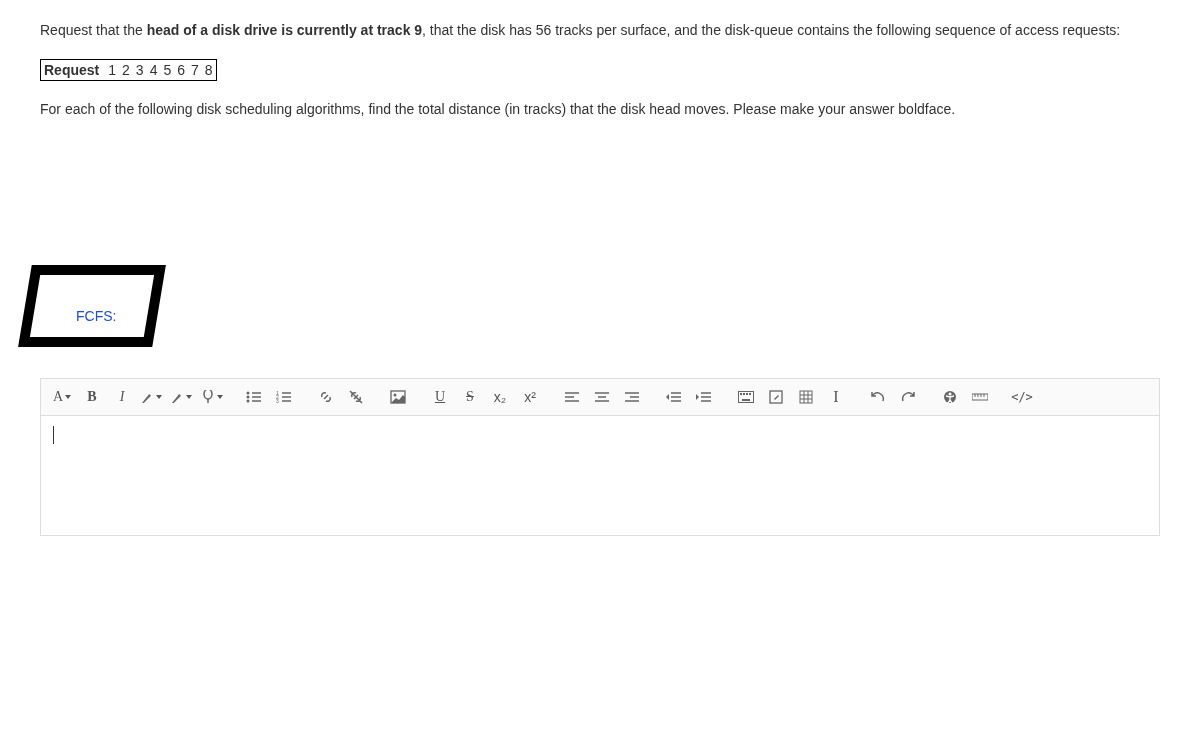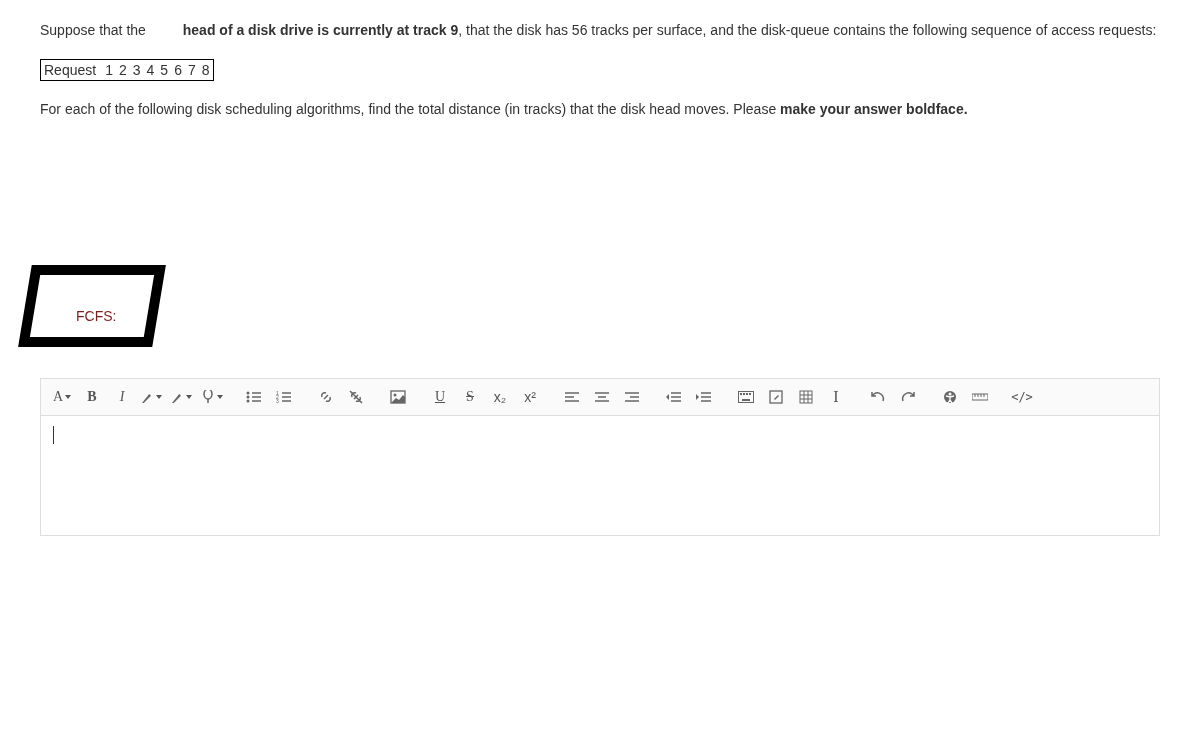--- a/index.html
+++ b/index.html
@@ -17,43 +17,42 @@
   .content-area {
     padding: 20px 40px;
   }
   .question-text {
     margin-bottom: 18px;
     font-size: 14px;
     line-height: 1.5;
   }
   .question-text b {
     font-weight: 700;
-    margin-left: 33px;
   }
   .data-table {
     border-collapse: collapse;
     border: 1px solid #000;
     margin-bottom: 18px;
   }
   .data-table td {
     padding: 2px 3px;
     font-size: 14px;
     white-space: nowrap;
   }
   .data-table td:first-child {
-    font-weight: 400;
+    font-weight: 700;
     padding-right: 6px;
     margin-top: 20px;
   }
   .instruction-text {
     font-size: 14px;
     line-height: 1.5;
   }
   .instruction-text b {
-    font-weight: 700;
+    font-weight: 400;
     text-align: center;
   }
   .spacer {
     height: 140px;
   }
   .answer-label-wrap {
     position: relative;
     height: 90px;
     margin-left: -22px;
   }
@@ -63,21 +62,21 @@
     top: 0;
   }
   .black-shape svg {
     display: block;
   }
   .fcfs-label {
     position: absolute;
     left: 58px;
     top: 48px;
     font-size: 14px;
-    color: #7f1d1d;
+    color: #1d4ed8;
   }
   .editor-wrap {
     margin: 8px 40px 20px 40px;
   }
   .toolbar {
     display: flex;
     align-items: center;
     gap: 4px;
     border: 1px solid #ddd;
     background: #fafafa;
@@ -136,21 +135,21 @@
     background: #333;
     vertical-align: middle;
   }
   svg { display: block; }
 </style>
 </head>
 <body>
 
 <div class="content-area">
   <p class="question-text">
-    <span>Suppose that the </span><b>head of a disk drive is currently at track 9</b><span>, that the disk has 56 tracks per surface, and the disk-queue contains the following sequence of access requests:</span>
+    <span>Request that the </span><b>head of a disk drive is currently at track 9</b><span>, that the disk has 56 tracks per surface, and the disk-queue contains the following sequence of access requests:</span>
   </p>
 
   <table class="data-table">
     <tbody>
         <tr>
       <td>Request</td>
       <td>1</td>
       <td>2</td>
       <td>3</td>
       <td>4</td>

